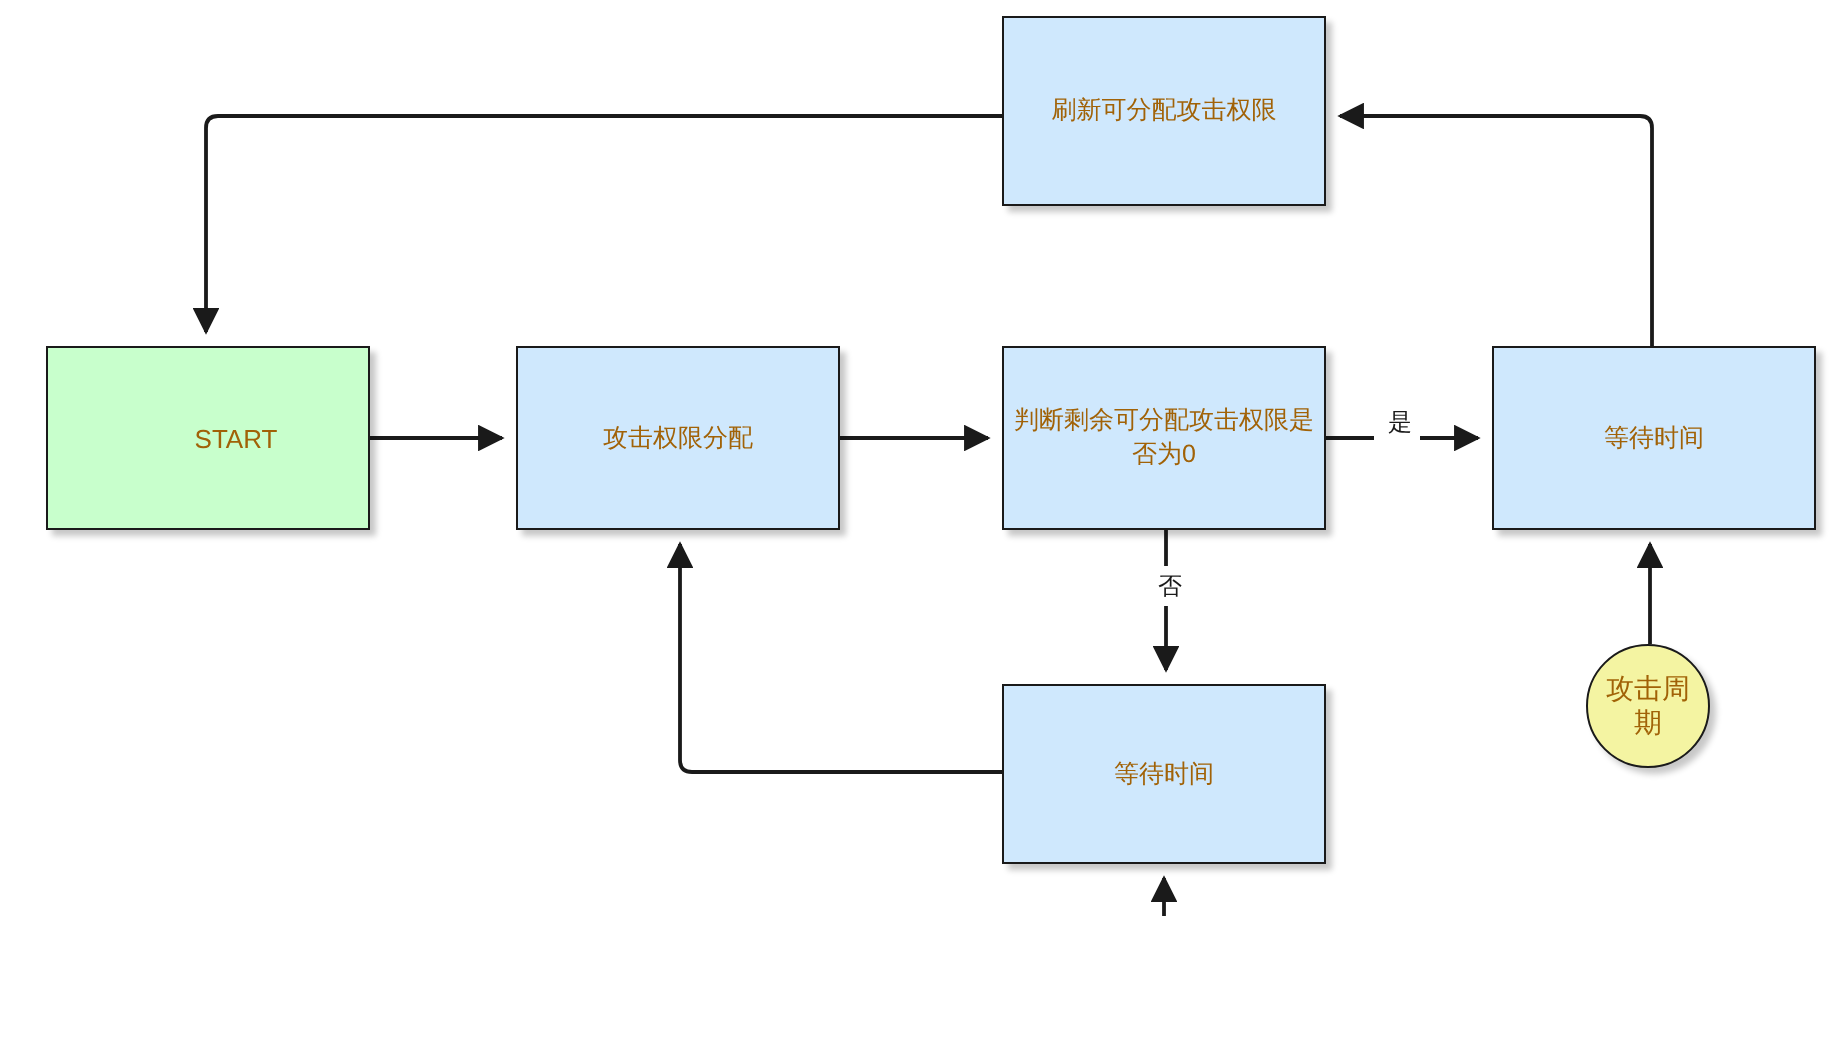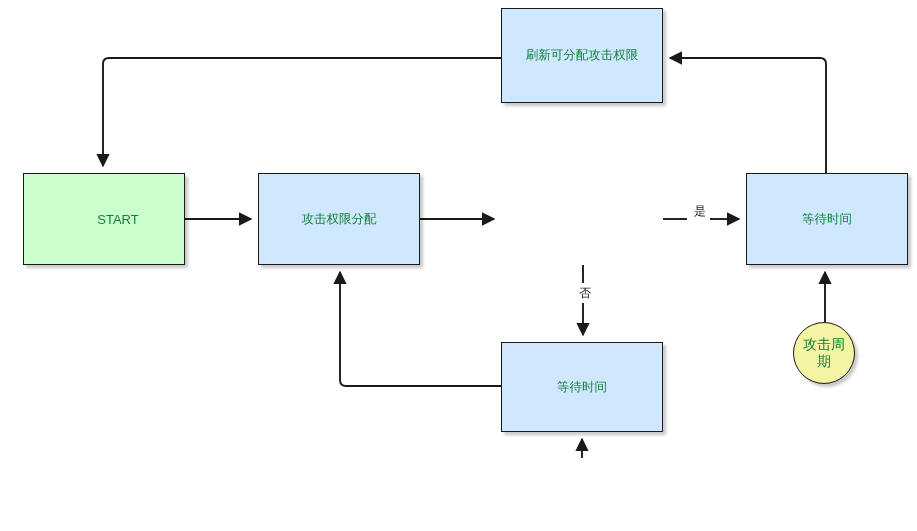--- a/index.html
+++ b/index.html
@@ -24,21 +24,21 @@
     width: 917px;
     height: 531px;
   }
   .node {
     position: absolute;
     box-sizing: border-box;
     display: flex;
     align-items: center;
     justify-content: center;
     text-align: center;
-    color: #15803d;
+    color: #a16207;
     font-size: 12.5px;
     line-height: 17px;
     border: 1.3px solid #1a1a1a;
     box-shadow: 3px 3px 3px rgba(0,0,0,0.22);
     z-index: 2;
   }
   .node.process {
     background: #cfe8fd;
   }
   .node.start {
@@ -105,20 +105,23 @@
   </div>
 
   <div class="node start" style="left:23px; top:173px; width:162px; height:92px;padding-left:28px;">
     <span class="label">START</span>
   </div>
 
   <div class="node process" style="left:258px; top:173px; width:162px; height:92px;align-items:center;">
     <span class="label">攻击权限分配</span>
   </div>
 
+  <div class="node process" style="left:501px; top:173px; width:162px; height:92px;">
+    <span class="label">判断剩余可分配攻击权限是否为0</span>
+  </div>
 
   <div class="node process" style="left:746px; top:173px; width:162px; height:92px;">
     <span class="label">等待时间</span>
   </div>
 
   <div class="node process" style="left:501px; top:342px; width:162px; height:90px;">
     <span class="label">等待时间</span>
   </div>
 
   <div class="node param" style="left:793px; top:322px; width:62px; height:62px;">

